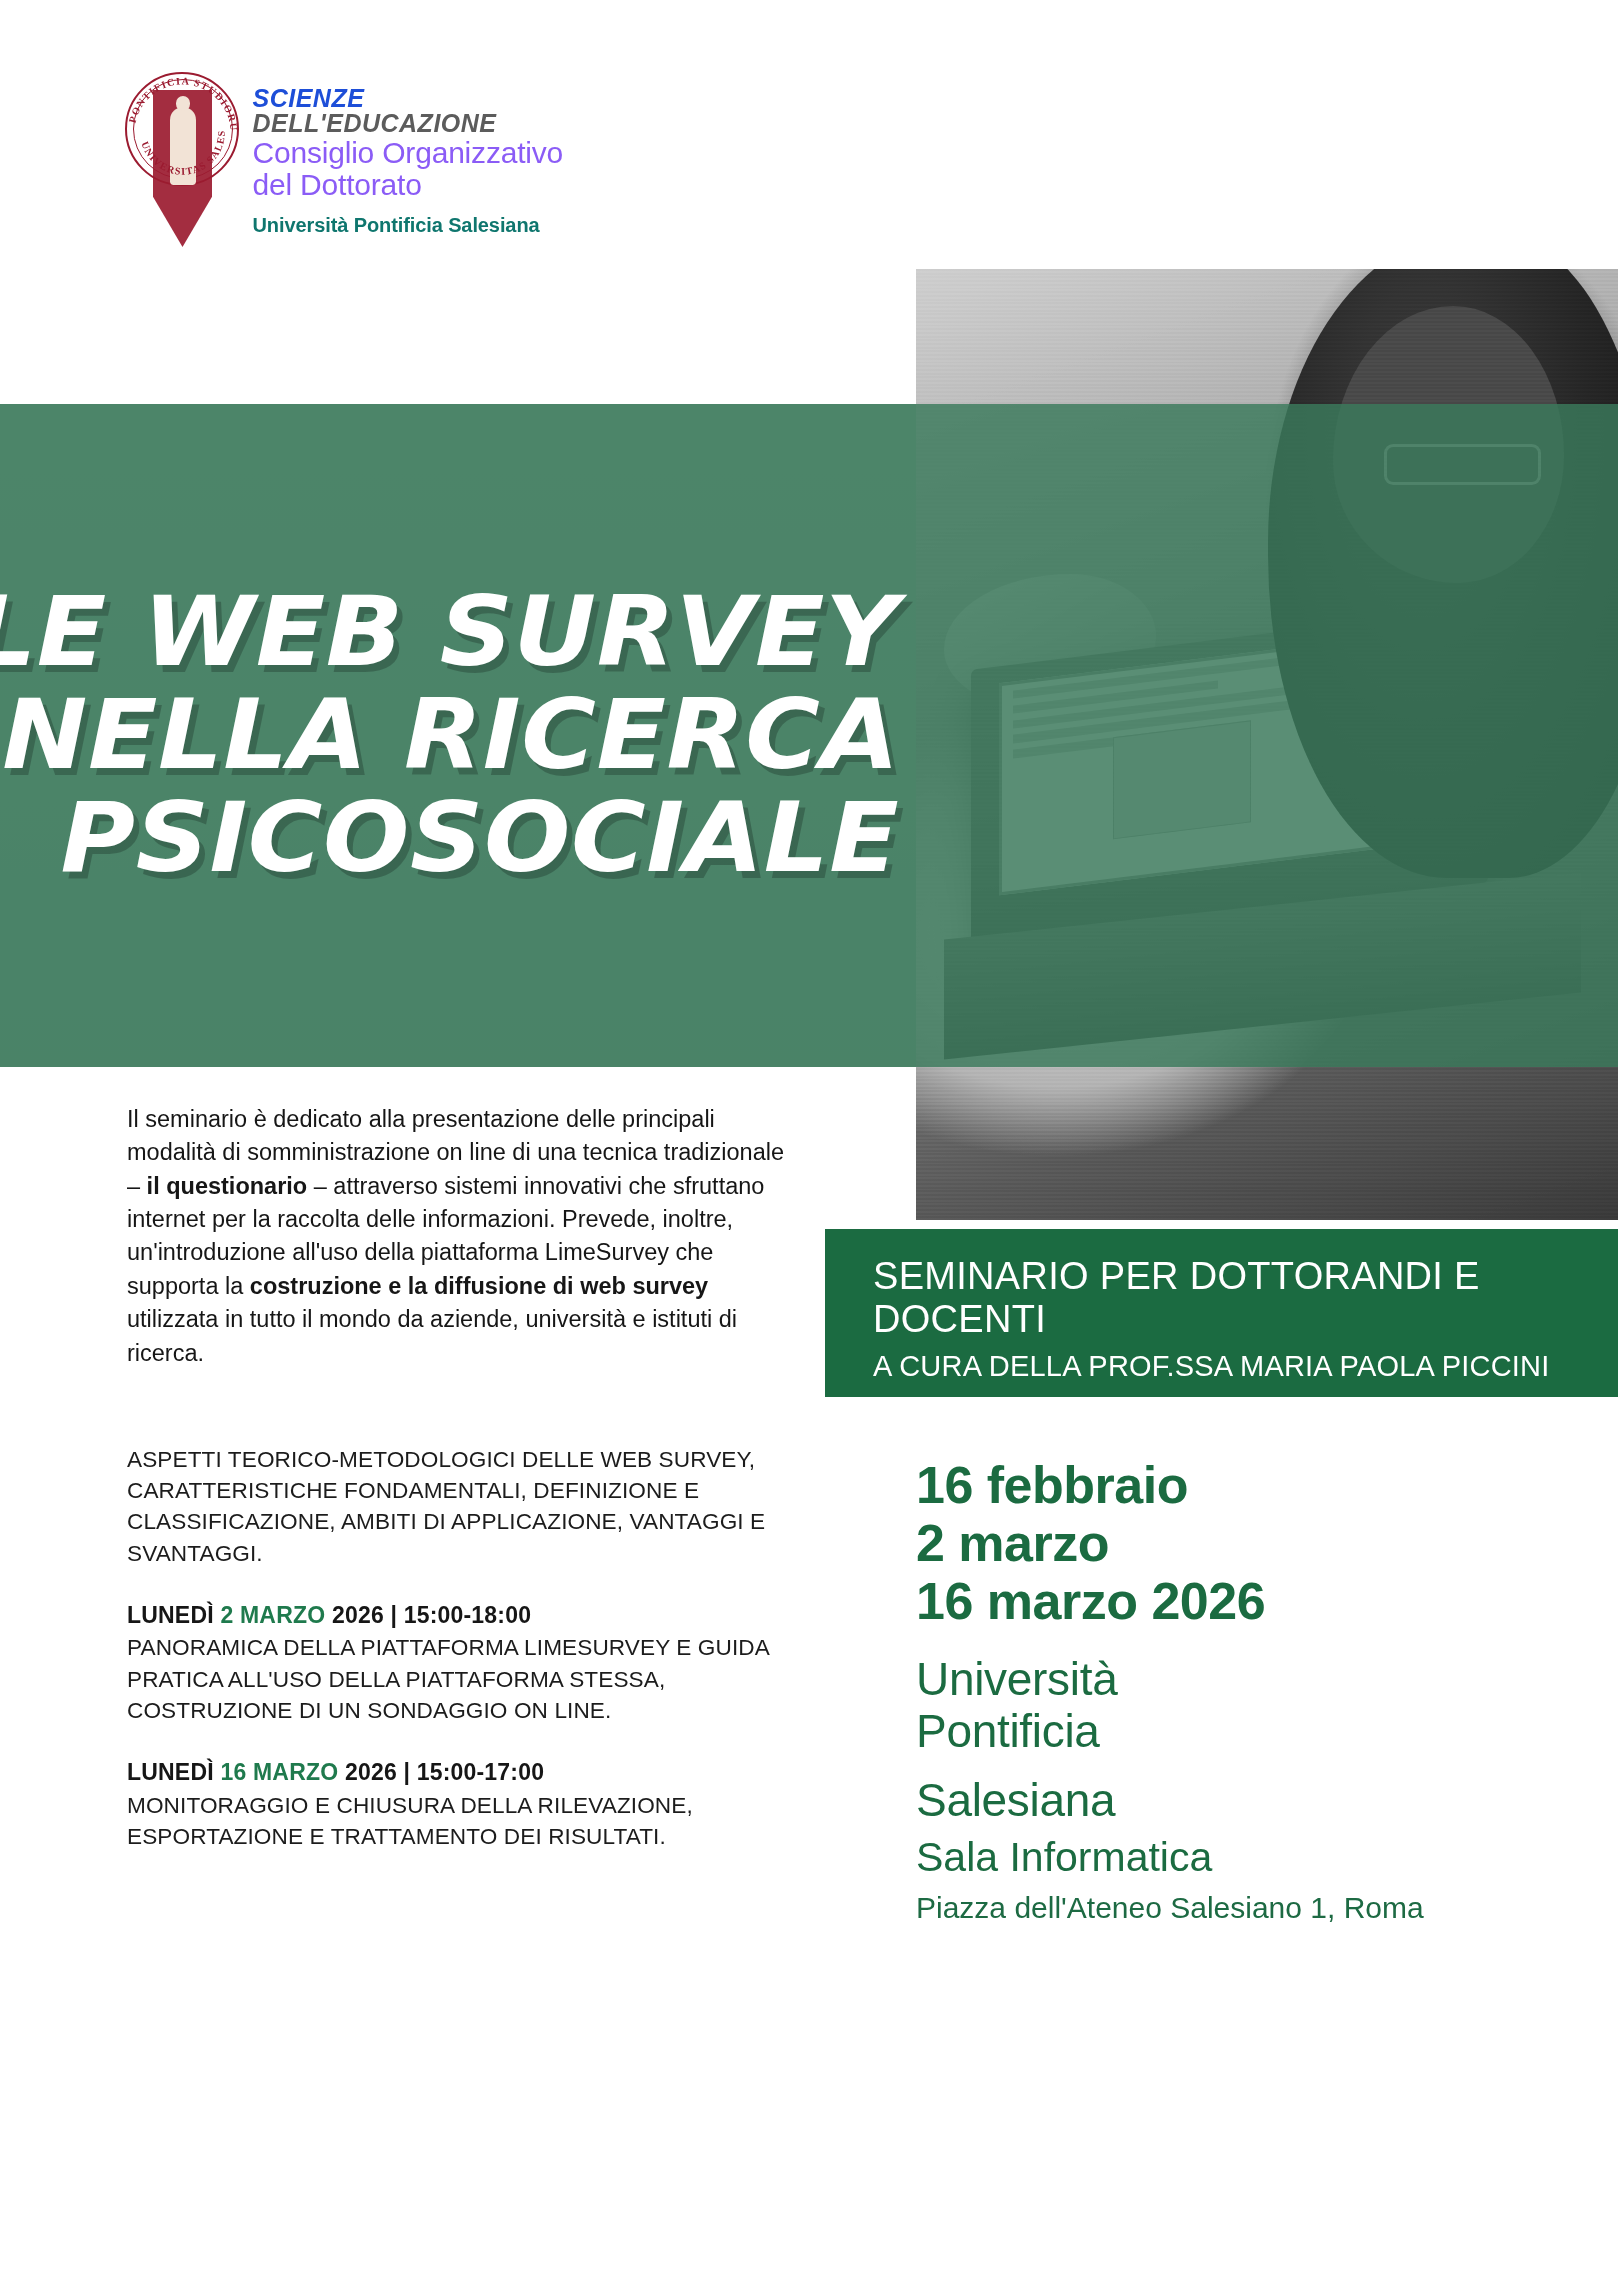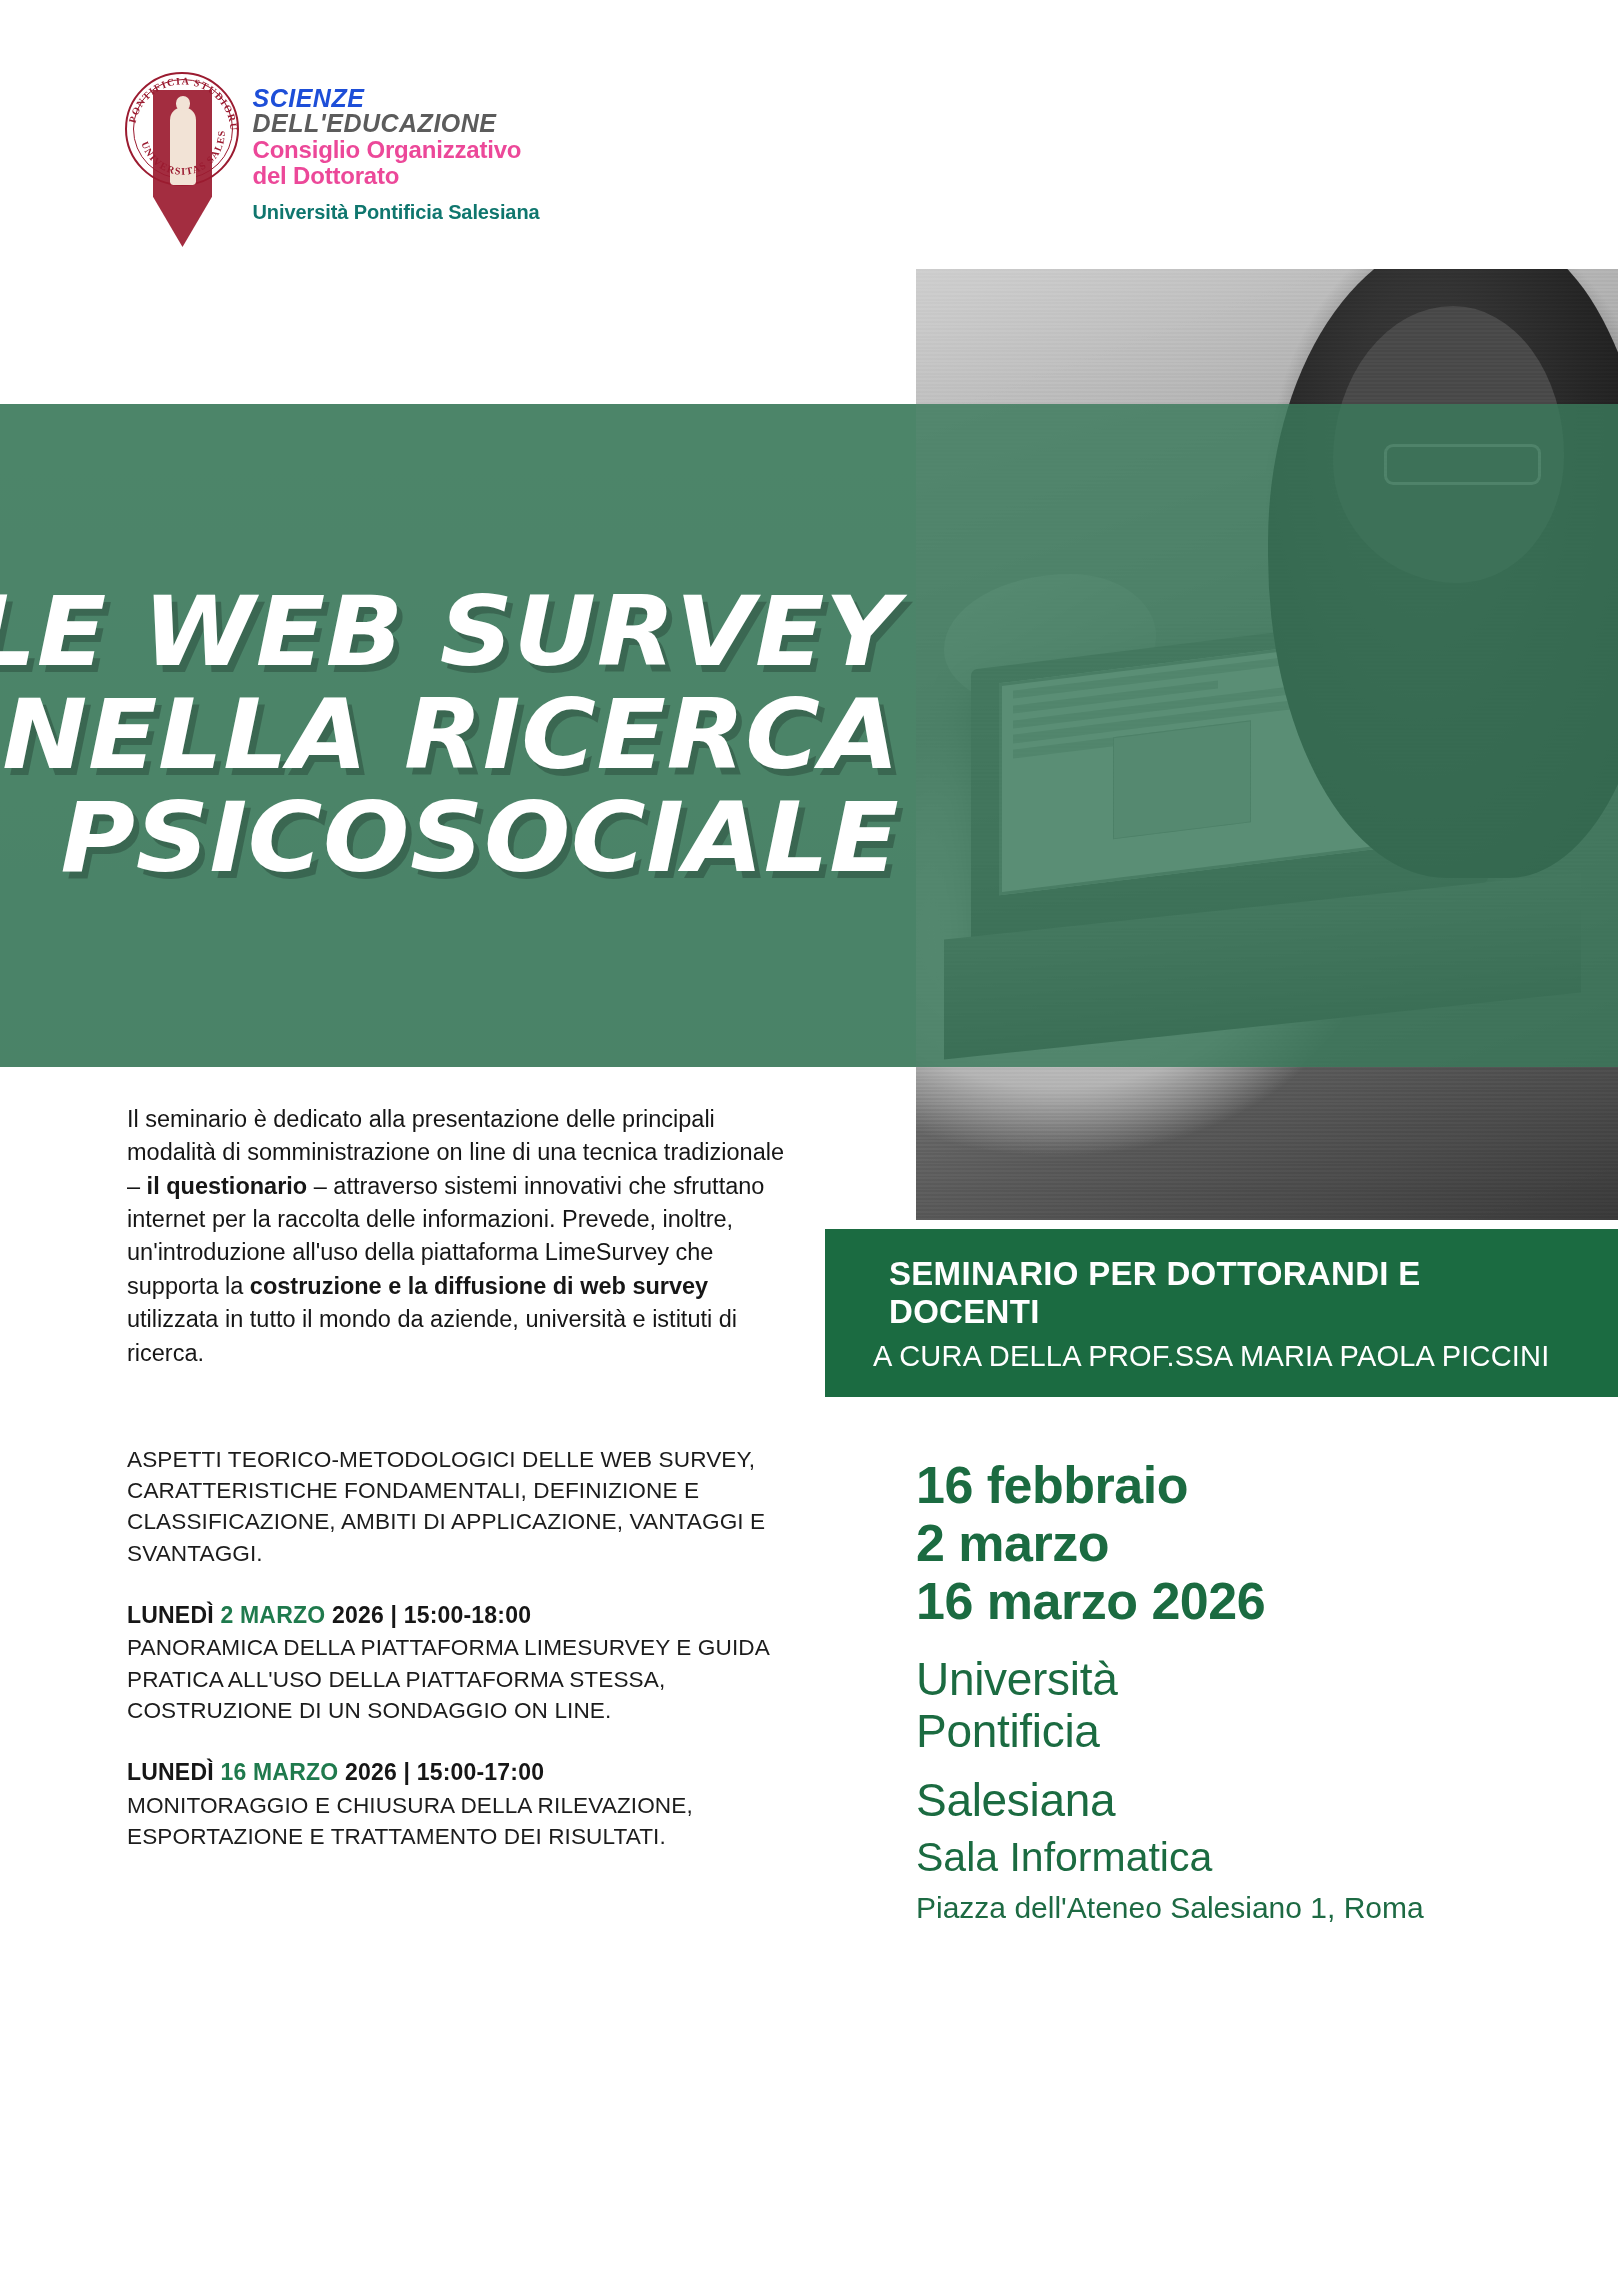--- a/index.html
+++ b/index.html
@@ -111,24 +111,24 @@
   .lw-2 {
     font-size: 25px;
     line-height: 1.0;
     color: #5c5c5c;
     font-weight: bold;
     font-style: italic;
     letter-spacing: 0.5px;
     margin-bottom: 1.8px;
   }
   .lw-3 {
-    font-size: 24px;
+    font-size: 30px;
     line-height: 1.06;
-    color: #ec4899;
-    font-weight: bold;
+    color: #8b5cf6;
+    font-weight: normal;
     letter-spacing: -0.2px;
   }
   .lw-4 {
     margin-top: 13px;
     font-size: 20px;
     color: #0f766e;
     font-weight: bold;
     letter-spacing: -0.1px;
   }
 
@@ -326,25 +326,24 @@
     position: absolute;
     left: 825px;
     top: 1229px;
     width: 794px;
     height: 168px;
     background: #1b6b41;
     color: #ffffff;
     padding: 26px 39px 0 48px;
   }
   .seminar-title {
-    font-size: 33px;
-    font-weight: bold;
+    font-size: 38px;
+    font-weight: normal;
     letter-spacing: 0.3px;
     text-transform: uppercase;
-    margin-left: 16px;
   }
   .seminar-sub {
     margin-top: 9.2px;
     font-size: 29px;
     letter-spacing: 0.2px;
     text-transform: uppercase;
   }
 
   
   .venue {

